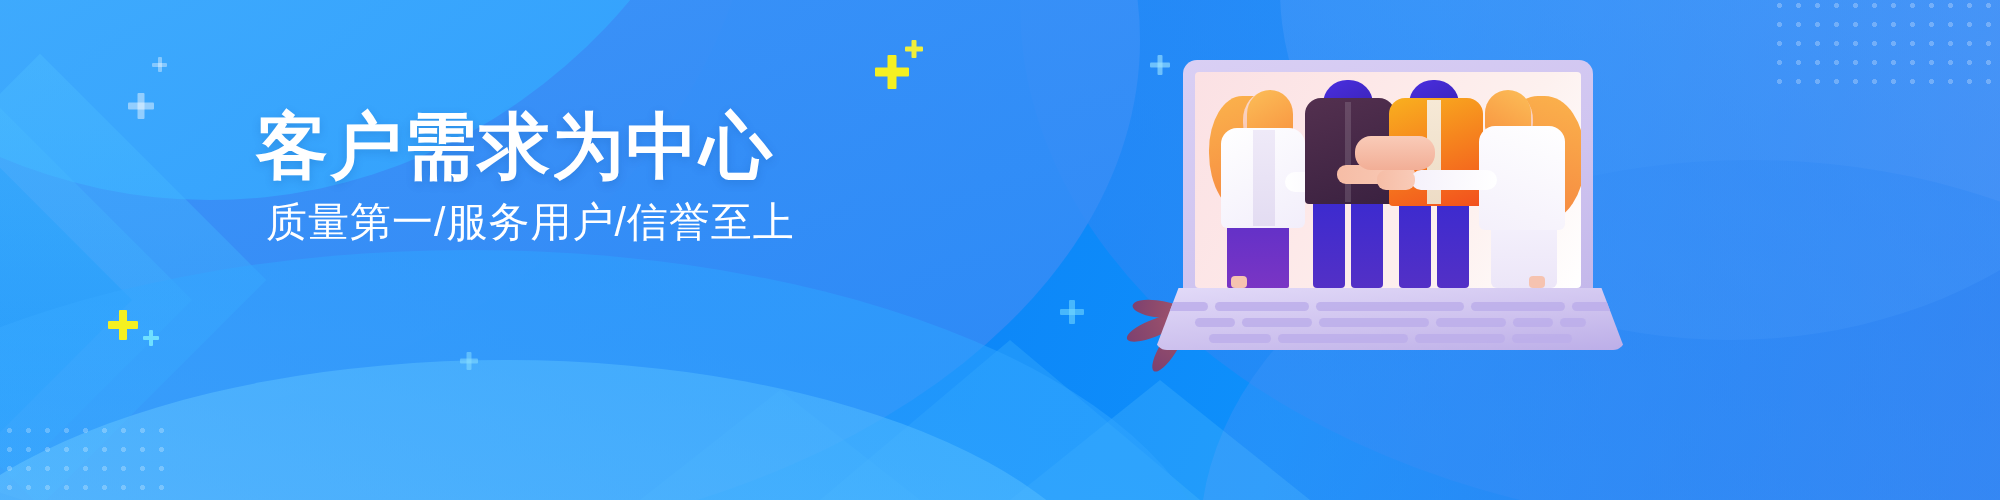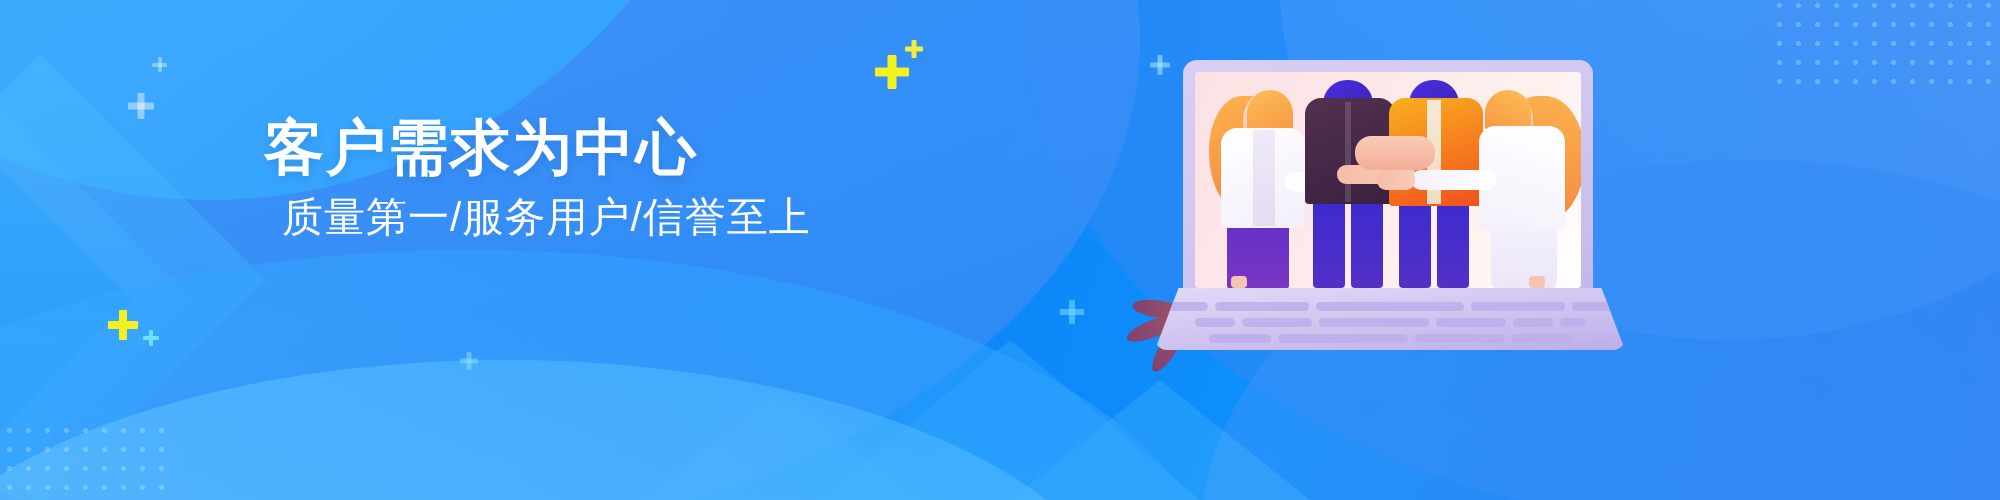--- a/index.html
+++ b/index.html
@@ -123,31 +123,31 @@
   .plus::after  { top: 50%; left: 0; height: var(--t); width: 100%;  transform: translateY(-50%); }
 
   
   .text-block {
     position: absolute;
     left: 252px;
     top: 105px;
     width: 560px;
   }
   .headline {
-    margin: 12px;
+    margin: 4px;
     color: #ffffff;
-    font-size: 60px;
+    font-size: 72px;
     line-height: 1.04;
     font-weight: 700;
     letter-spacing: 2px;
     white-space: nowrap;
     text-shadow: 0 3px 10px rgba(8,60,140,.18);
   }
   .subline {
-    margin: 16px 0 0 30px;
+    margin: 16px 0 0 14px;
     color: #ffffff;
     font-size: 41px;
     line-height: 1.1;
     font-weight: 500;
     letter-spacing: 1px;
     white-space: nowrap;
   }
 
   
   .laptop { position: absolute; left: 1155px; top: 60px; width: 470px; height: 290px; }

